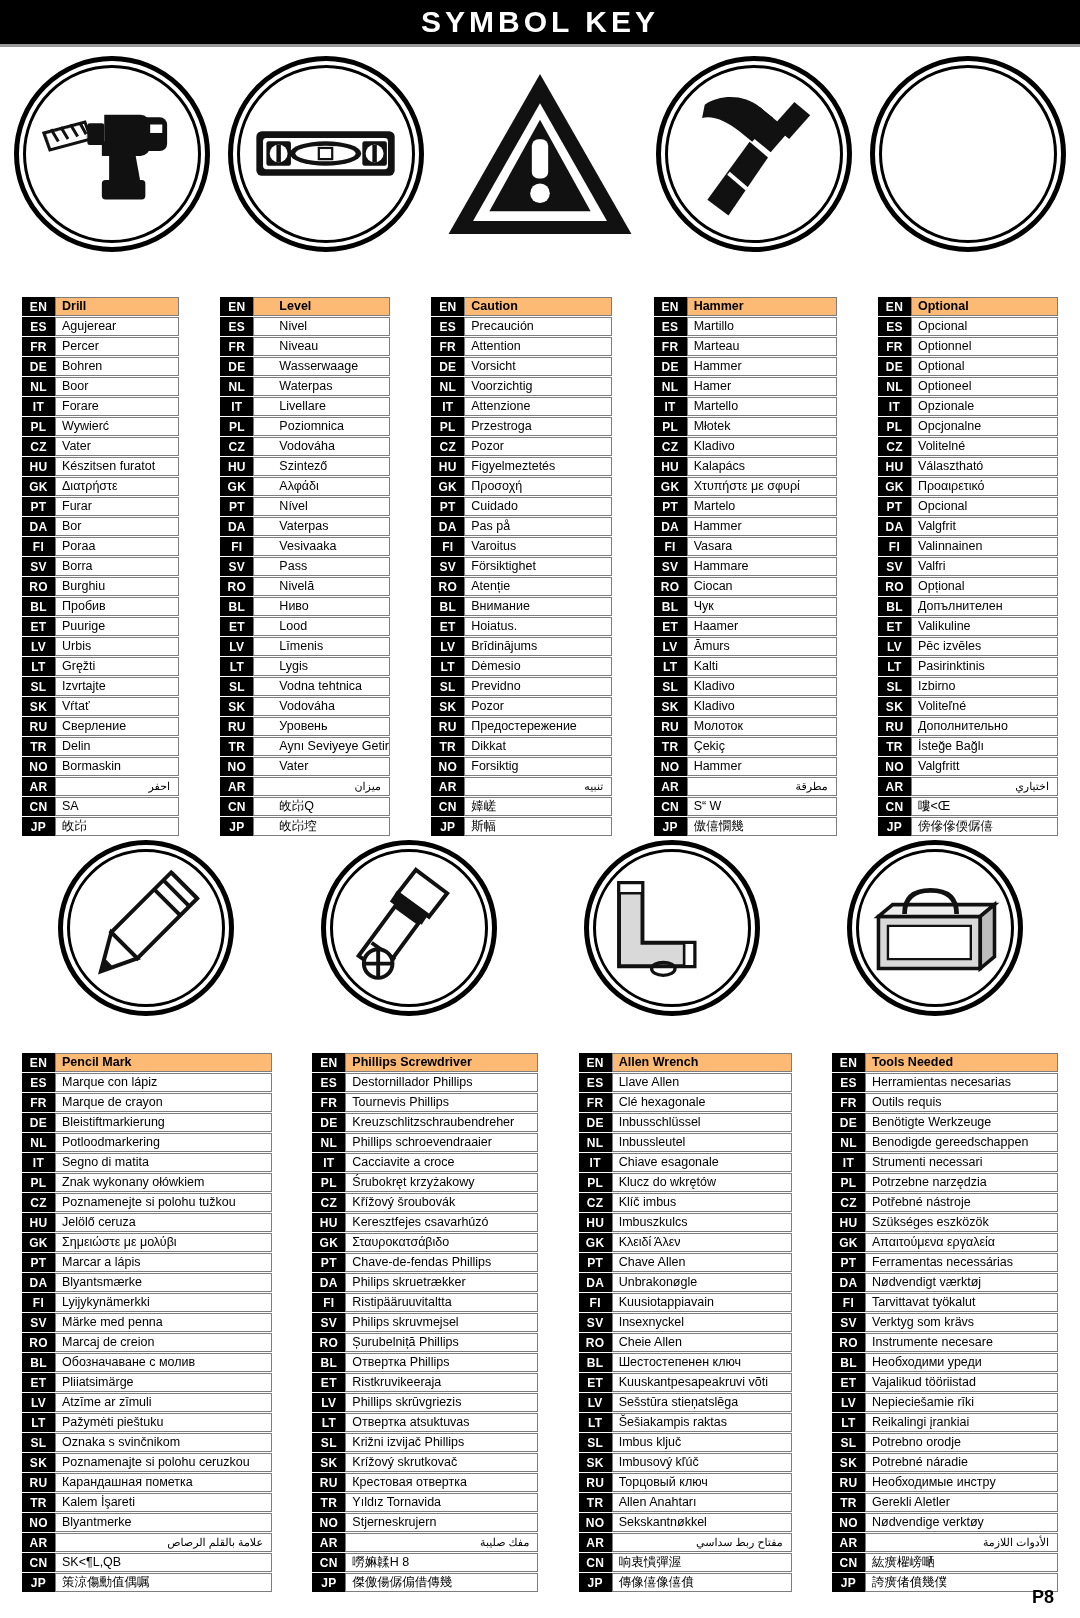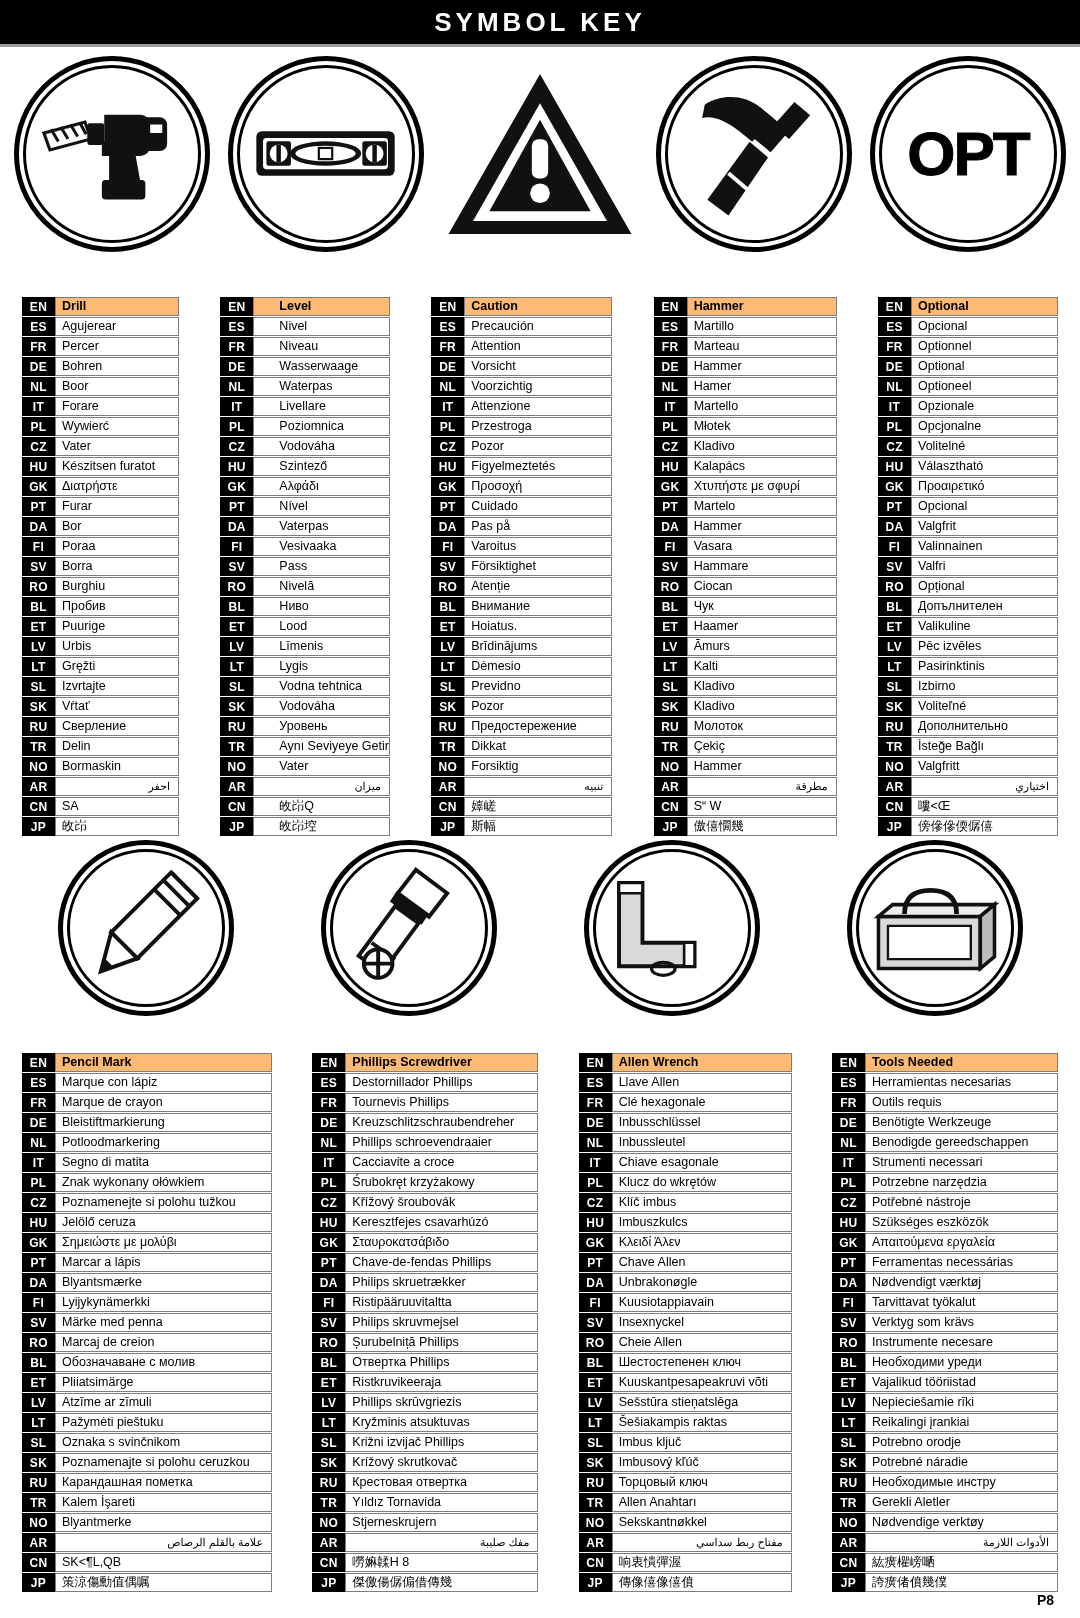--- a/index.html
+++ b/index.html
@@ -19,21 +19,21 @@
   .header-bar {
     width: 1080px;
     height: 44px;
     background: #000000;
     display: flex;
     align-items: center;
     justify-content: center;
   }
   .header-title {
     color: #ffffff;
-    font-size: 26px;
+    font-size: 30px;
     font-weight: bold;
     letter-spacing: 4px;
     font-family: "Liberation Sans", sans-serif;
   }
   .header-rule {
     width: 1080px;
     height: 3px;
     background: #9a9a9a;
   }
 
@@ -148,21 +148,21 @@
   .tw-pencil td.term  { width: 217px; }
   .tw-phillips td.term{ width: 193px; }
   .tw-allen td.term   { width: 180px; }
   .tw-tools td.term   { width: 193px; }
 
   
   .footer {
     position: absolute;
     bottom: 10px;
     right: 26px;
-    font-size: 14px;
+    font-size: 18px;
     font-weight: bold;
     color: #000;
     font-family: "Liberation Sans", sans-serif;
   }
 </style>
 </head>
 <body>
 
 <div class="header-bar">
   <div class="header-title">SYMBOL KEY</div>
@@ -238,23 +238,20 @@
           <path d="M52 46 l14 12 -30 44 -16 -12z"></path>
           <path d="M36 70 l14 12" stroke="#fff" stroke-width="3"></path>
         </g>
       </svg>
     </div>
   </div>
 
   <div class="icon-badge big">
     <div class="ring-outer"></div>
     <div class="ring-inner"></div>
-    <div class="icon-art">
-      <span class="opt-text">OPT</span>
-    </div>
   </div>
 
 </div>
 
 <div class="tables-row tables-row-top">
   <table class="sym-table tw-drill">
       <tbody>
         <tr class="head">
           <td class="lang">EN</td>
           <td class="term">Drill</td>
@@ -1064,21 +1061,21 @@
         <tr>
           <td class="lang">ET</td>
           <td class="term">Ristkruvikeeraja</td>
         </tr>
         <tr>
           <td class="lang">LV</td>
           <td class="term">Phillips skrūvgriezis</td>
         </tr>
         <tr>
           <td class="lang">LT</td>
-          <td class="term">Kryžminis atsuktuvas</td>
+          <td class="term">Отвертка atsuktuvas</td>
         </tr>
         <tr>
           <td class="lang">SL</td>
           <td class="term">Križni izvijač Phillips</td>
         </tr>
         <tr>
           <td class="lang">SK</td>
           <td class="term">Krížový skrutkovač</td>
         </tr>
         <tr>

